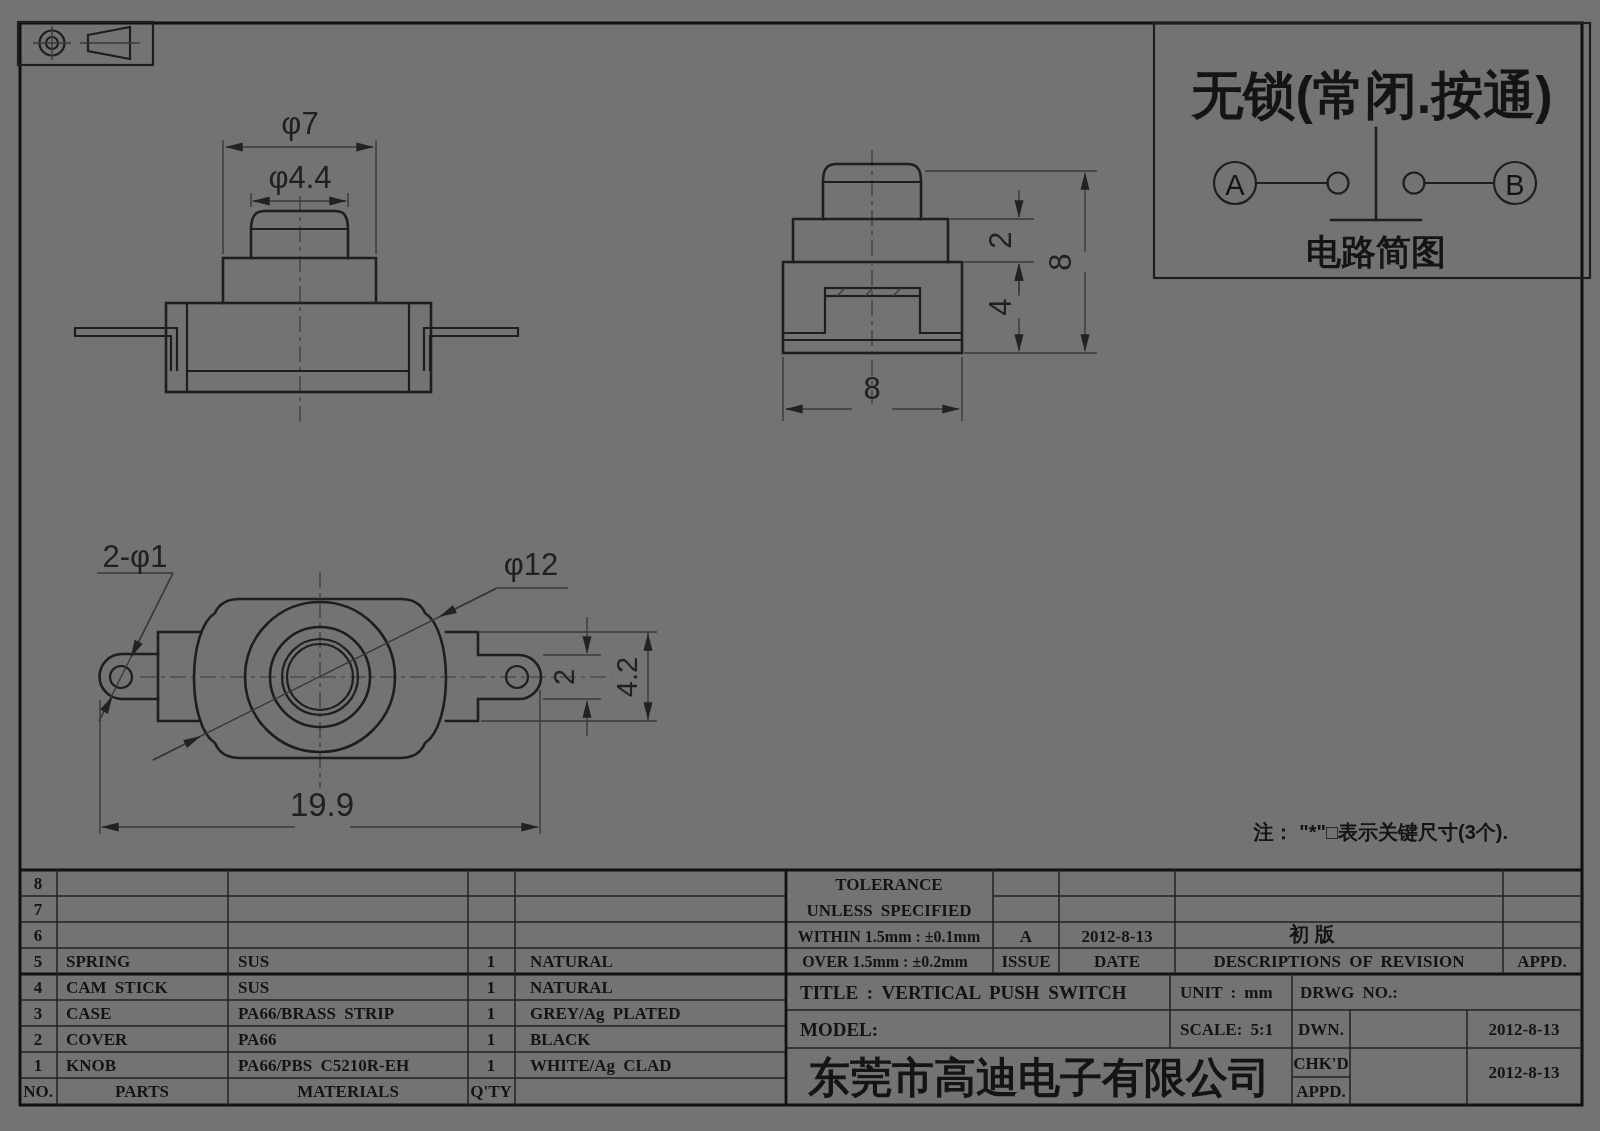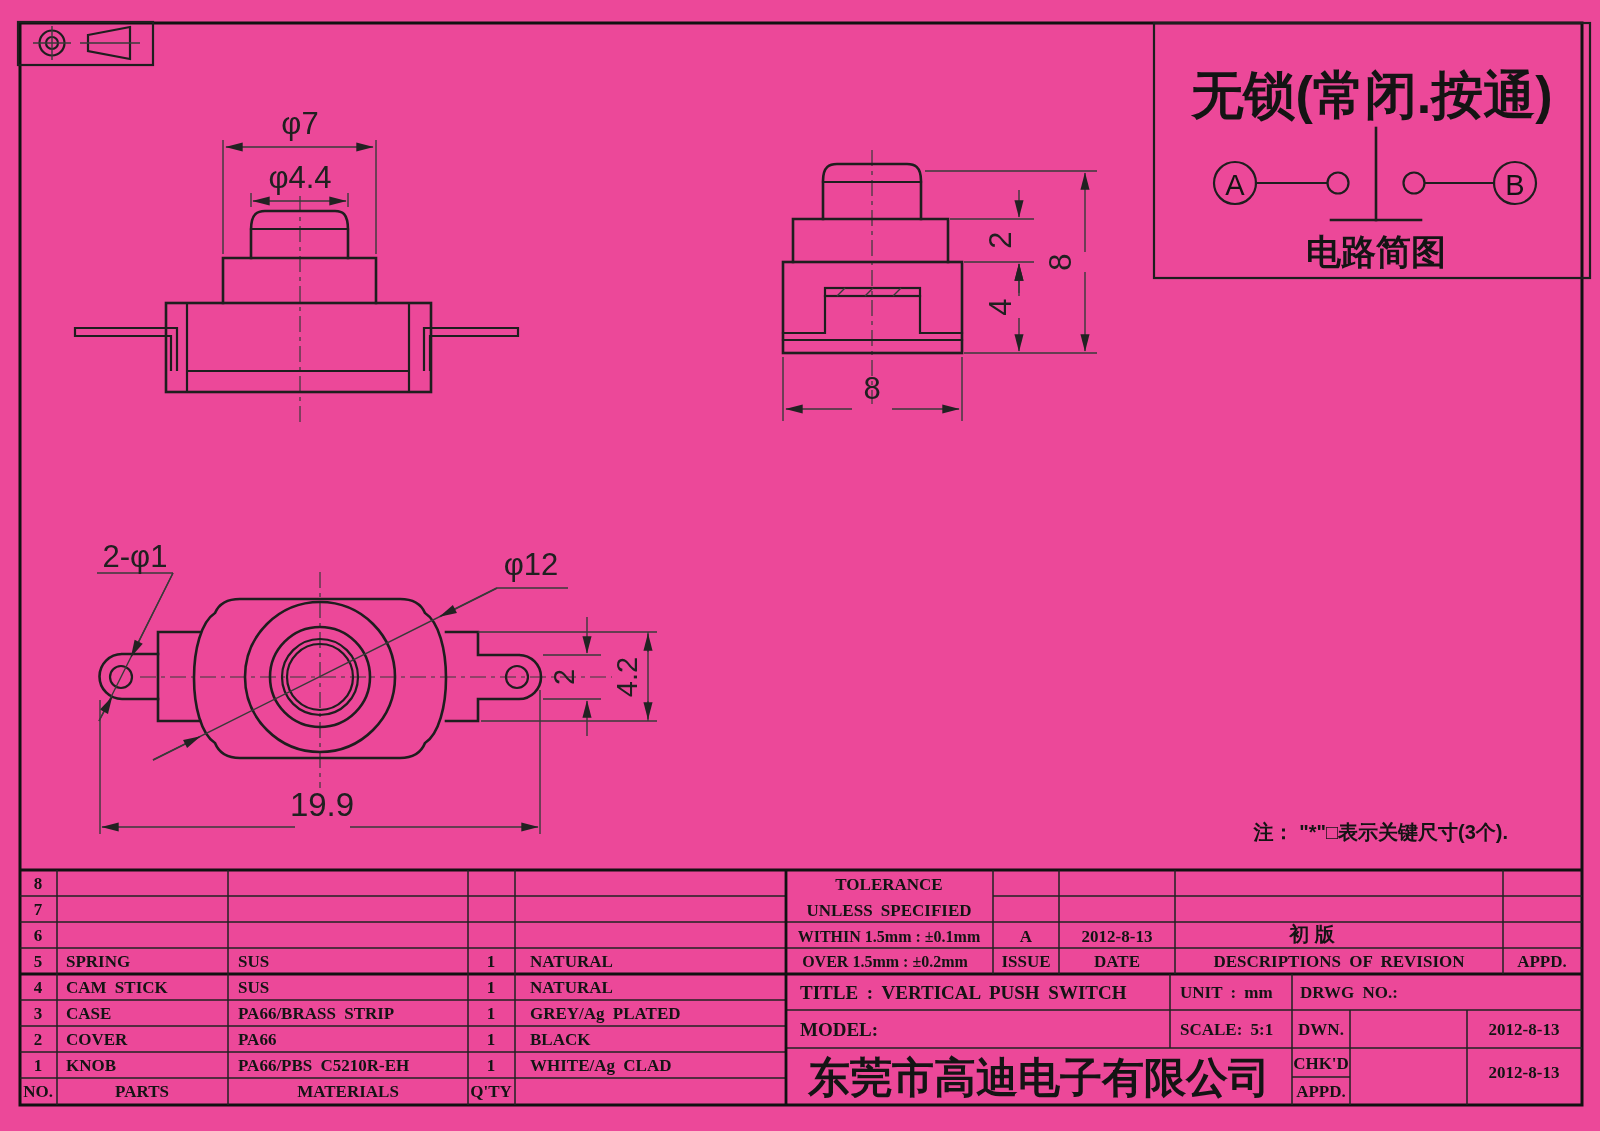--- a/index.html
+++ b/index.html
@@ -1,16 +1,16 @@
 <!DOCTYPE html>
 <html><head>
 <meta charset="utf-8">
 <style>
   html,body{margin:0;padding:0;background:#ffffff;}
-  .sheet{position:relative;width:1600px;height:1131px;background:#ec4899;overflow:hidden;
+  .sheet{position:relative;width:1600px;height:1131px;background:#737373;overflow:hidden;
          font-family:"Liberation Sans", sans-serif;}
   svg{display:block;}
   
   .ol   {stroke:#1e1e1e;stroke-width:2.6;fill:none;stroke-linecap:square;}
   .ol2  {stroke:#1e1e1e;stroke-width:2.2;fill:none;stroke-linecap:square;}
   .thin {stroke:#3a3a3a;stroke-width:1.4;fill:none;stroke-linecap:butt;}
   .cl   {stroke:#3a3a3a;stroke-width:1.2;fill:none;stroke-dasharray:16 5 4 5;}
   .frame{stroke:#111;stroke-width:3;fill:none;}
   .tmaj {stroke:#111;stroke-width:2.8;fill:none;}
   .tmin {stroke:#222;stroke-width:1.5;fill:none;}

